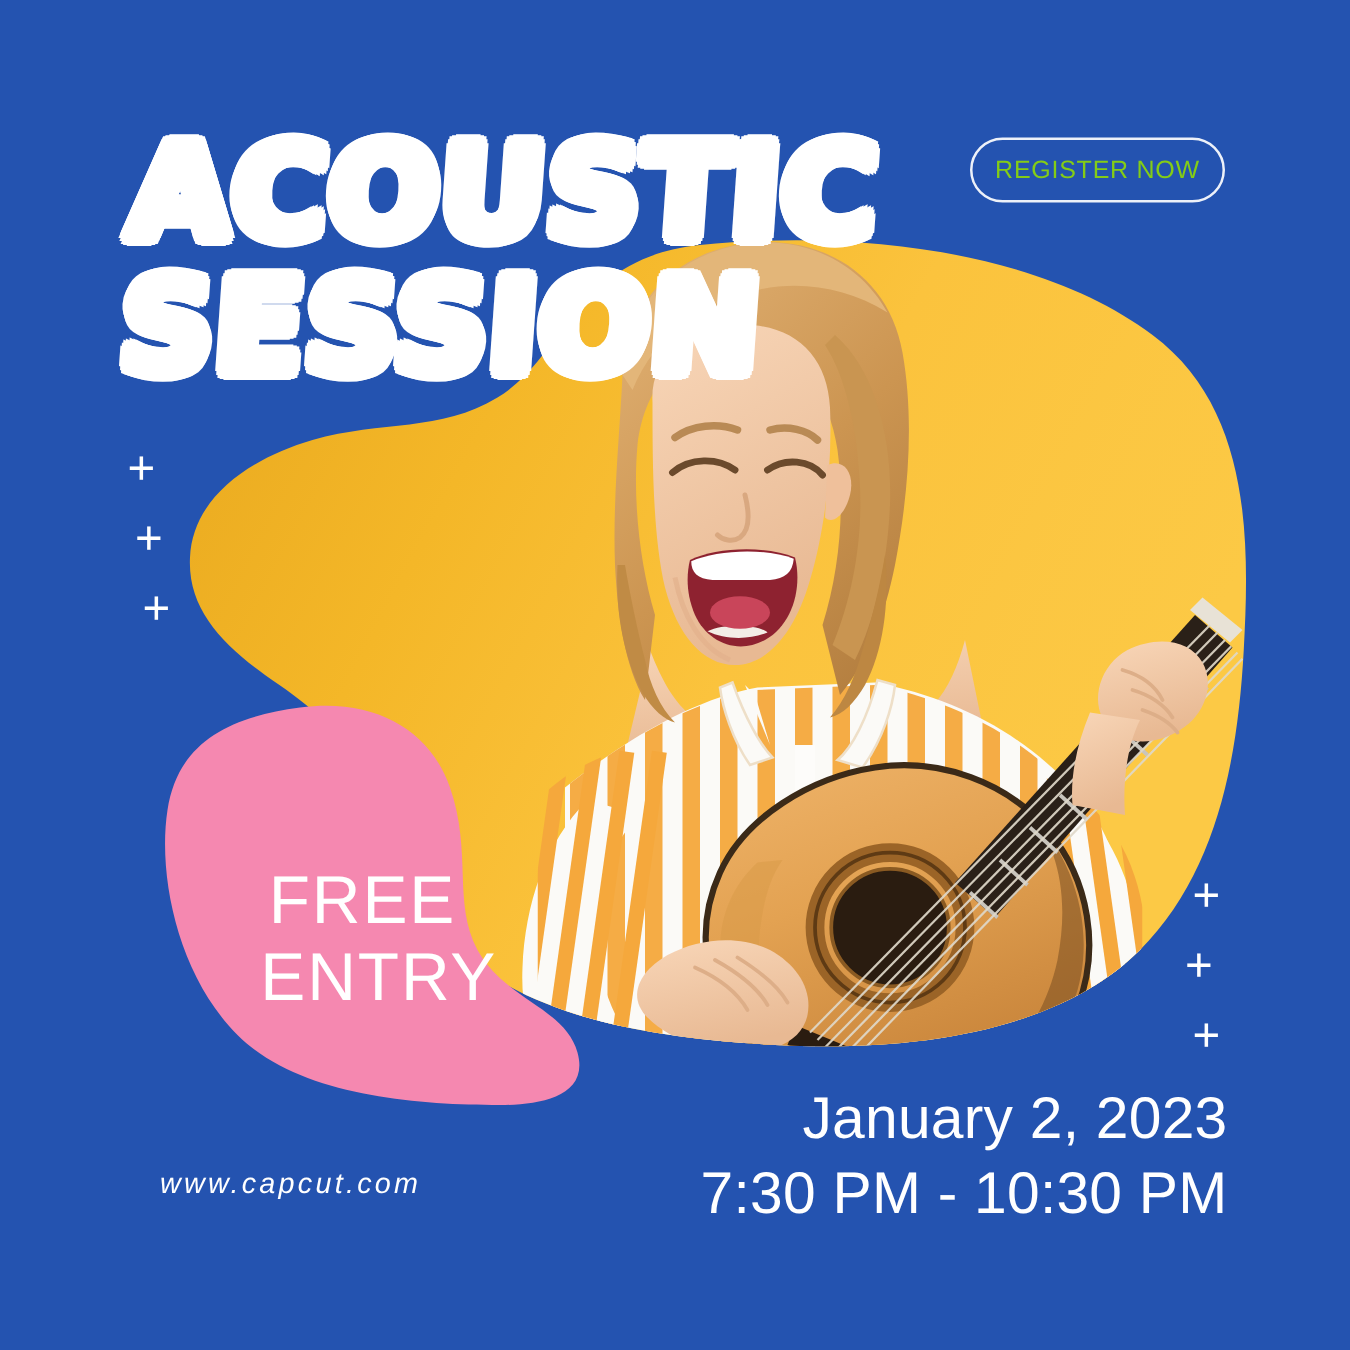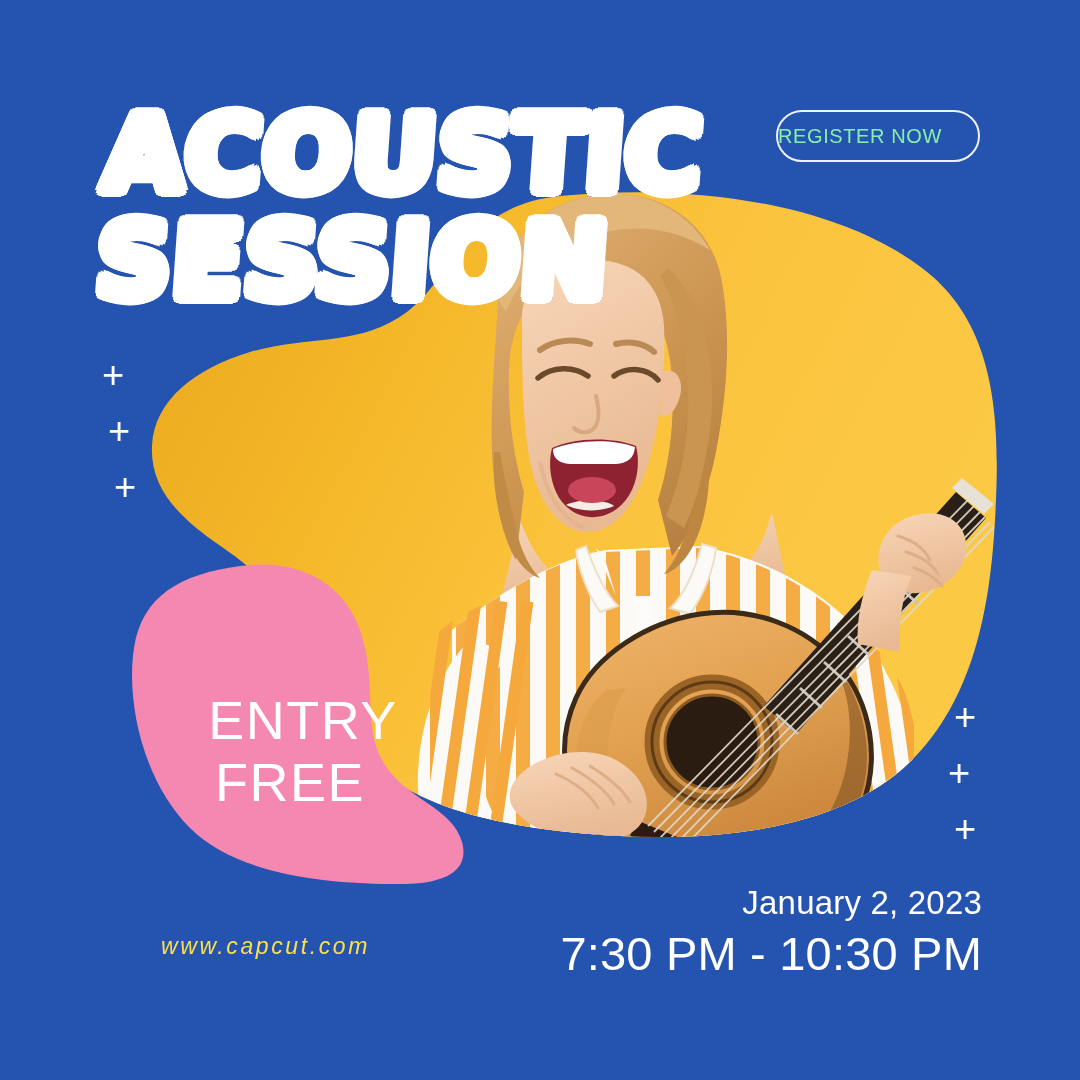--- a/index.html
+++ b/index.html
@@ -55,27 +55,27 @@
   .headline .line + .line { margin-top: 6px; }
 
   
   .register-btn {
     position: absolute;
     right: 100px;
     top: 110px;
     z-index: 50;
     display: flex;
     align-items: center;
-    justify-content: flex-start;
+    justify-content: center;
     width: 204px;
     height: 52px;
     box-sizing: border-box;
     border: 2px solid rgba(255,255,255,0.92);
     border-radius: 26px;
-    color: #86efac;
+    color: #84cc16;
     font-size: 20px;
     font-weight: 400;
     letter-spacing: 0.6px;
     background: transparent;
     cursor: pointer;
   }
 
   
   .free-entry {
     position: absolute;
@@ -96,35 +96,34 @@
   
   .schedule {
     position: absolute;
     right: 98px;
     bottom: 96px;
     z-index: 45;
     text-align: right;
     color: #FFFFFF;
     font-weight: 300;
   }
-  .schedule .date { font-size: 33px; line-height: 1.28; letter-spacing: 0.2px; }
+  .schedule .date { font-size: 47px; line-height: 1.28; letter-spacing: 0.2px; }
   .schedule .time { font-size: 47px; line-height: 1.28; letter-spacing: 0.2px; margin-left: 13px; }
 
   
   .website {
     position: absolute;
     left: 128px;
     bottom: 120px;
     z-index: 45;
-    color: #fde047;
+    color: #ffffff;
     font-size: 23px;
     font-style: italic;
     letter-spacing: 2.6px;
     font-weight: 400;
-    margin-left: 33px;
   }
 
   
   .plus-group { position: absolute; z-index: 42; }
   .plus {
     position: absolute;
     color: #FFFFFF;
     font-size: 38px;
     line-height: 1;
     font-weight: 300;
@@ -447,22 +446,22 @@
   <div class="headline">
     <span class="line">ACOUSTIC</span>
     <span class="line">SESSION</span>
   </div>
 
   <div class="register-btn">
     <span>REGISTER NOW</span>
   </div>
 
   <div class="free-entry">
+    <span class="fe-line free">FREE</span>
     <span class="fe-line entry">ENTRY</span>
-    <span class="fe-line free">FREE</span>
   </div>
 
   <div class="schedule">
     <div class="date">January 2, 2023</div>
     <div class="time">7:30 PM - 10:30 PM</div>
   </div>
 
   <div class="website">www.capcut.com</div>
 
   <div class="plus-group" id="plus-left">

